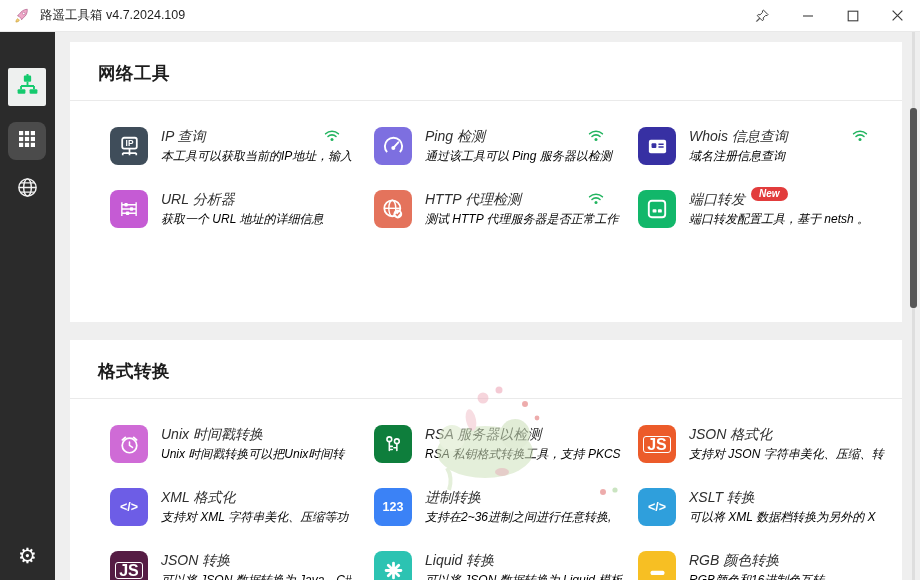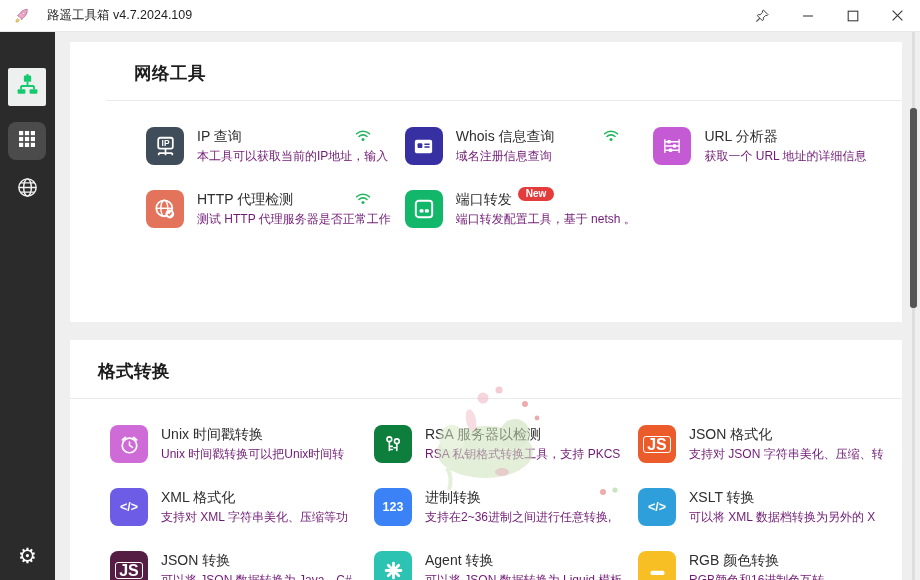--- a/index.html
+++ b/index.html
@@ -9,54 +9,54 @@
     background:#efefef; position:relative;
     -webkit-font-smoothing:antialiased;
   }
   
   .titlebar {
     position:absolute; top:0; left:0; right:0; height:32px;
     background:#ffffff; display:flex; align-items:center;
     border-bottom:1px solid #e9e9e9; z-index:20;
   }
   .app-logo { margin-left:13px; width:18px; height:18px; display:flex; align-items:center; }
-  .app-title { margin-left:16px; font-size:12.5px; color:#1f1f1f; }
+  .app-title { margin-left:9px; font-size:12.5px; color:#1f1f1f; }
   .win-btns { margin-left:auto; display:flex; height:32px; }
   .win-btn { width:45px; height:32px; display:flex; align-items:center; justify-content:center; cursor:default; }
   
   .sidebar {
     position:absolute; top:32px; left:0; bottom:0; width:55px;
     background:#2b2b2b; z-index:10;
   }
   .side-item { position:absolute; left:8px; width:38px; height:38px; border-radius:8px;
     display:flex; align-items:center; justify-content:center; }
   .side-item.active { background:#eef0ef; border-radius:2px; }
   .side-item.boxed { background:#4b4b4b; }
   .side-gear { position:absolute; left:0; width:55px; bottom:12px; text-align:center;
     color:#ffffff; font-size:21px; line-height:24px; }
   
   .main { position:absolute; top:32px; left:55px; right:0; bottom:0; background:#efefef; overflow:hidden; }
   .card { position:absolute; left:15px; width:832px; background:#ffffff; overflow:hidden; z-index:1; }
-  .card-0 { top:10px; height:280px;padding-left:36px; }
+  .card-0 { top:10px; height:280px; }
   .card-1 { top:308px; height:240px; }
   .section-title { padding:19px 0 0 28px; font-size:17.5px; font-weight:bold; color:#1d1d1d; letter-spacing:.5px; }
   .section-divider { margin-top:15px; border-bottom:1px solid #eaeaea; }
   .tools {
     padding:26px 14px 0 40px;
     display:grid; grid-template-columns:repeat(3,1fr);
     column-gap:14px; row-gap:24px;
   }
   .tool { position:relative; display:flex; gap:13px; height:39px; cursor:default; }
   .tool-icon {
     flex:none; width:38px; height:38px; border-radius:8px;
     display:flex; align-items:center; justify-content:center; color:#fff;
   }
-  .tool-text { flex:1; min-width:0; padding-top:1px; }
+  .tool-text { flex:1; min-width:0; padding-top:1px;font-style:italic; }
   .tool-name { font-size:14px; color:#2e2e2e; white-space:nowrap; line-height:17px; }
-  .tool-desc { margin-top:4px; font-size:12px; color:#701a75; white-space:nowrap; overflow:hidden; line-height:15px; }
+  .tool-desc { margin-top:4px; font-size:12px; color:#000000; white-space:nowrap; overflow:hidden; line-height:15px; }
   .badge {
     display:inline-block; background:#e23c3c; color:#fff; font-size:10px; font-weight:bold;
     border-radius:7px; padding:1.5px 8px; margin-left:6px; position:relative; top:-7px; line-height:11px;
   }
   .wifi { position:absolute; top:1px; right:20px; width:16px; height:13px; }
   .glyph { font-weight:bold; font-size:12.5px; color:#fff; letter-spacing:0; }
   .glyph.boxed { border:1.6px solid #fff; border-radius:3px; padding:0 3px; font-size:16px; line-height:15px; }
   
   .scrollbar { position:absolute; top:0; bottom:0; right:3px; width:7px; z-index:15; }
   .scroll-track { position:absolute; top:0; bottom:0; left:2px; width:3px; background:#dedede; }
@@ -161,20 +161,38 @@
       <div class="tool-name"><span class="name-text">IP 查询</span></div>
       <div class="tool-desc">本工具可以获取当前的IP地址，输入</div>
     </div>
   <span class="wifi"><svg viewBox="0 0 16 13" width="16" height="13" fill="none">
                 <path d="M1.6 4.8a9.2 9.2 0 0 1 12.8 0" stroke="#22b45f" stroke-width="1.6" stroke-linecap="round"></path>
                 <path d="M4 7.5a5.8 5.8 0 0 1 8 0" stroke="#22b45f" stroke-width="1.6" stroke-linecap="round"></path>
                 <circle cx="8" cy="10.6" r="1.5" fill="#22b45f"></circle>
               </svg></span>
           </div>
           <div class="tool">
+    <div class="tool-icon" style="background: rgb(125, 111, 224); color: rgb(125, 111, 224);">
+              <svg viewBox="0 0 24 24" width="23" height="23">
+                <path d="M5.3 17.8a9 9 0 1 1 13.4 0" fill="none" stroke="#fff" stroke-width="2"></path>
+                <path d="M11.8 13.4L17 7.6" stroke="#fff" stroke-width="2" stroke-linecap="round"></path>
+                <circle cx="11.8" cy="13.6" r="2.1" fill="#fff"></circle>
+              </svg>
+            </div>
+    <div class="tool-text">
+      <div class="tool-name"><span class="name-text">Ping 检测</span></div>
+      <div class="tool-desc">通过该工具可以 Ping 服务器以检测</div>
+    </div>
+  <span class="wifi"><svg viewBox="0 0 16 13" width="16" height="13" fill="none">
+                <path d="M1.6 4.8a9.2 9.2 0 0 1 12.8 0" stroke="#22b45f" stroke-width="1.6" stroke-linecap="round"></path>
+                <path d="M4 7.5a5.8 5.8 0 0 1 8 0" stroke="#22b45f" stroke-width="1.6" stroke-linecap="round"></path>
+                <circle cx="8" cy="10.6" r="1.5" fill="#22b45f"></circle>
+              </svg></span>
+          </div>
+          <div class="tool">
     <div class="tool-icon" style="background: rgb(55, 48, 163); color: rgb(55, 48, 163);">
               <svg viewBox="0 0 24 24" width="23" height="23">
                 <rect x="3" y="5" width="18" height="14" rx="2" fill="#fff"></rect>
                 <rect x="5.8" y="8.6" width="5" height="5" rx="1" fill="currentColor"></rect>
                 <path d="M13 9.6h5.4M13 12.6h5.4" stroke="currentColor" stroke-width="1.6"></path>
               </svg>
             </div>
     <div class="tool-text">
       <div class="tool-name"><span class="name-text">Whois 信息查询</span></div>
       <div class="tool-desc">域名注册信息查询</div>
@@ -310,21 +328,21 @@
       <div class="tool-desc">可以将 JSON 数据转换为 Java、C#</div>
     </div>
   </div>
           <div class="tool">
     <div class="tool-icon" style="background: rgb(44, 195, 178); color: rgb(44, 195, 178);">
               <svg viewBox="0 0 24 24" width="21" height="21" stroke="#fff" stroke-width="3.2" stroke-linecap="round">
                 <path d="M12 3.5v17M3.5 12h17M6 6l12 12M18 6L6 18"></path>
               </svg>
             </div>
     <div class="tool-text">
-      <div class="tool-name"><span class="name-text">Agent 转换</span></div>
+      <div class="tool-name"><span class="name-text">Liquid 转换</span></div>
       <div class="tool-desc">可以将 JSON 数据转换为 Liquid 模板</div>
     </div>
   </div>
           <div class="tool">
     <div class="tool-icon" style="background: rgb(247, 191, 35); color: rgb(247, 191, 35);">
               <svg viewBox="0 0 24 24" width="23" height="23">
                 <rect x="4.8" y="12.2" width="14.4" height="4.6" rx="1.6" fill="#fff"></rect>
               </svg>
             </div>
     <div class="tool-text">

